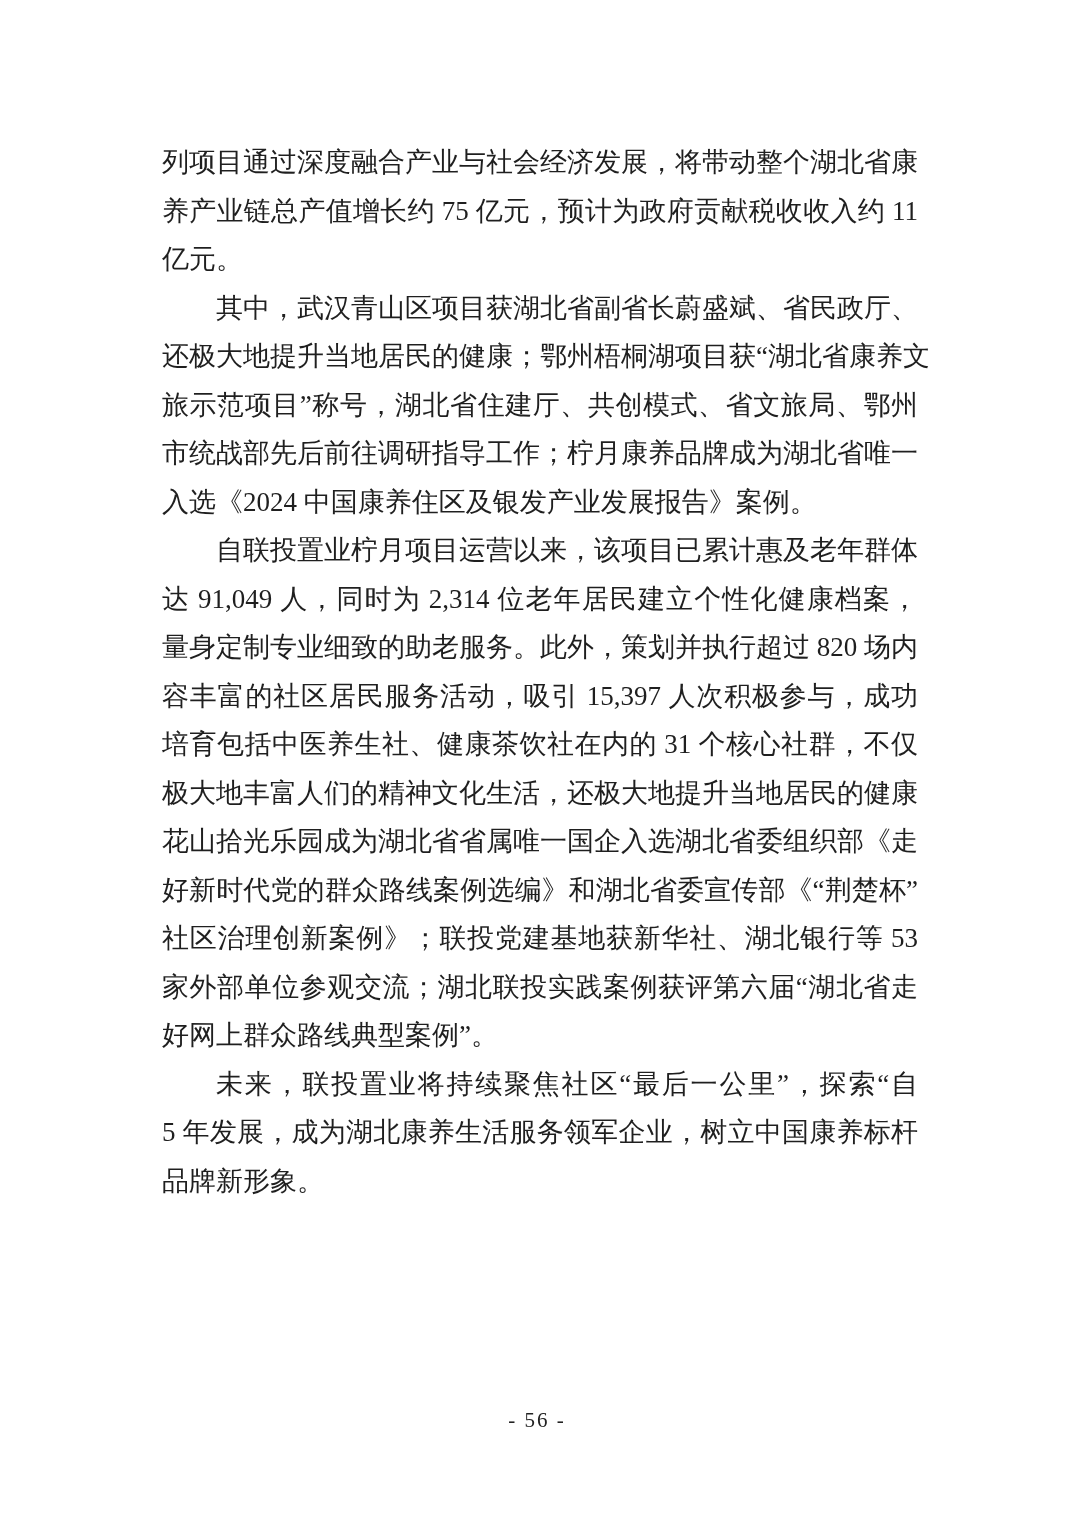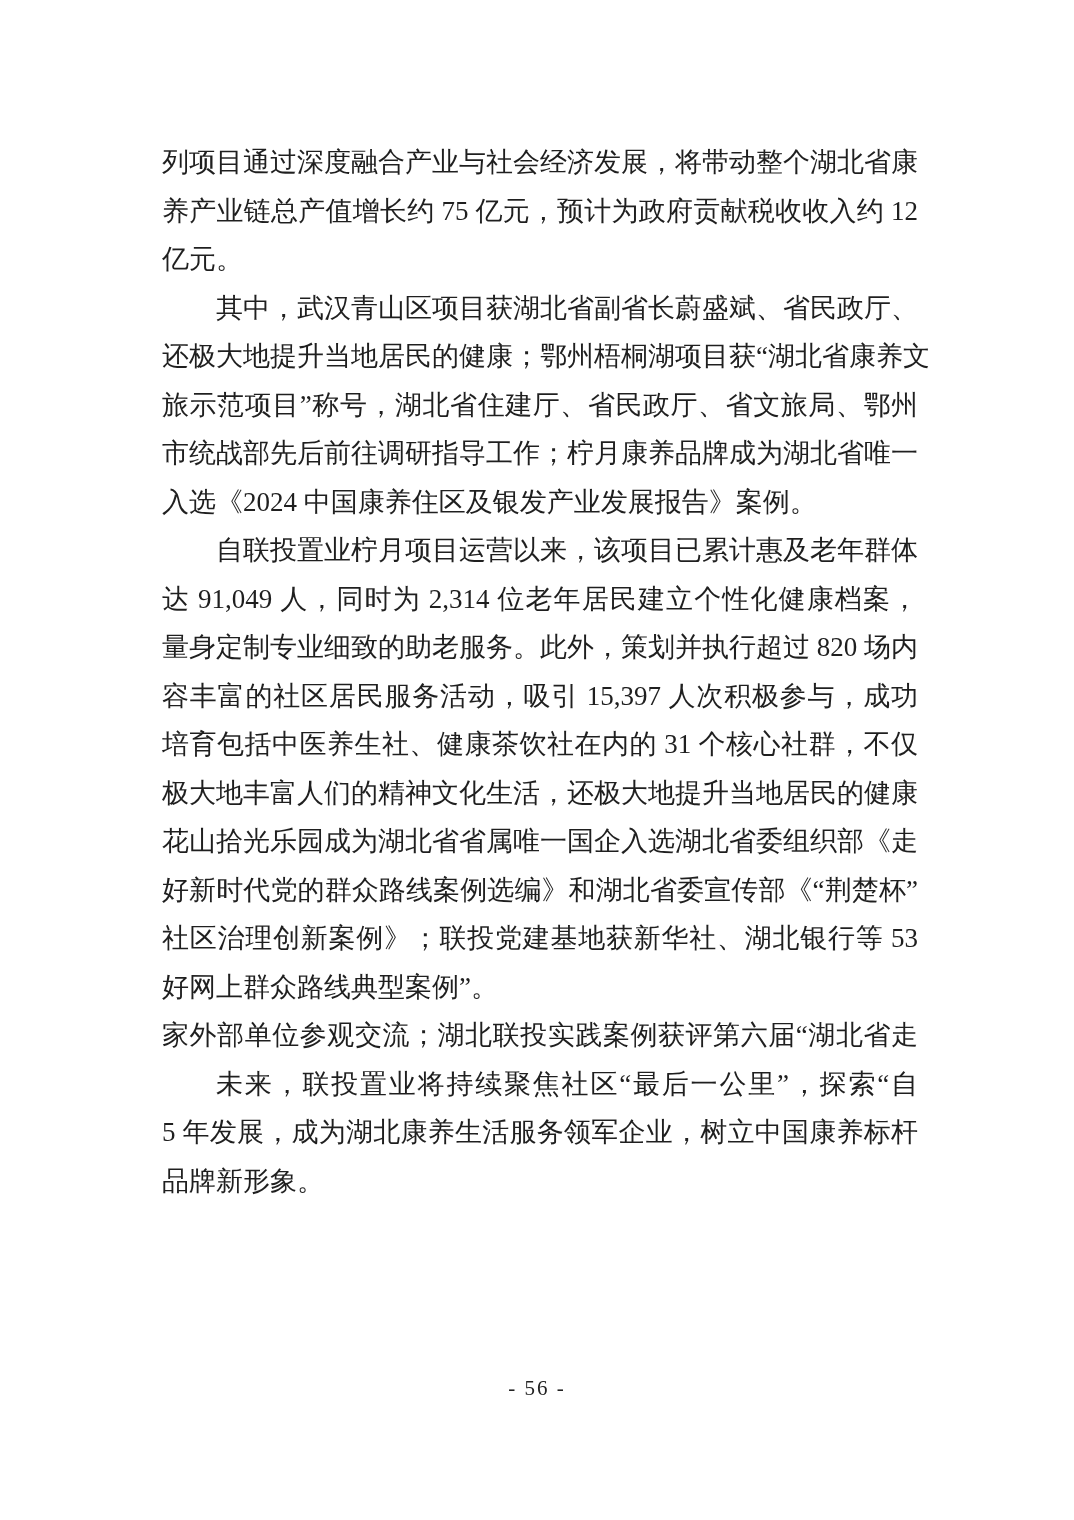--- a/index.html
+++ b/index.html
@@ -35,50 +35,50 @@
   }
   .text-line.para-end {
     text-align-last: left;
   }
   .text-line.indent {
     text-indent: 54px;
   }
   .page-footer {
     position: absolute;
     left: 0;
-    top: 1376px;
+    top: 1408px;
     width: 100%;
     text-align: center;
     font-size: 21px;
     letter-spacing: 2px;
     color: #222222;
   }
 </style>
 </head>
 <body>
 
 <div class="page">
   <div class="doc-body" id="doc-body">
       <div class="text-line">列项目通过深度融合产业与社会经济发展，将带动整个湖北省康</div>
-      <div class="text-line">养产业链总产值增长约 75 亿元，预计为政府贡献税收收入约 12</div>
+      <div class="text-line">养产业链总产值增长约 75 亿元，预计为政府贡献税收收入约 11</div>
       <div class="text-line para-end">亿元。</div>
       <div class="text-line indent">其中，武汉青山区项目获湖北省副省长蔚盛斌、省民政厅、</div>
       <div class="text-line">还极大地提升当地居民的健康；鄂州梧桐湖项目获“湖北省康养文</div>
-      <div class="text-line">旅示范项目”称号，湖北省住建厅、省民政厅、省文旅局、鄂州</div>
+      <div class="text-line">旅示范项目”称号，湖北省住建厅、共创模式、省文旅局、鄂州</div>
       <div class="text-line">市统战部先后前往调研指导工作；柠月康养品牌成为湖北省唯一</div>
       <div class="text-line para-end">入选《2024 中国康养住区及银发产业发展报告》案例。</div>
       <div class="text-line indent">自联投置业柠月项目运营以来，该项目已累计惠及老年群体</div>
       <div class="text-line">达 91,049 人，同时为 2,314 位老年居民建立个性化健康档案，</div>
       <div class="text-line">量身定制专业细致的助老服务。此外，策划并执行超过 820 场内</div>
       <div class="text-line">容丰富的社区居民服务活动，吸引 15,397 人次积极参与，成功</div>
       <div class="text-line">培育包括中医养生社、健康茶饮社在内的 31 个核心社群，不仅</div>
       <div class="text-line">极大地丰富人们的精神文化生活，还极大地提升当地居民的健康</div>
       <div class="text-line">花山拾光乐园成为湖北省省属唯一国企入选湖北省委组织部《走</div>
       <div class="text-line">好新时代党的群众路线案例选编》和湖北省委宣传部《“荆楚杯”</div>
       <div class="text-line">社区治理创新案例》；联投党建基地获新华社、湖北银行等 53</div>
+      <div class="text-line">家外部单位参观交流；湖北联投实践案例获评第六届“湖北省走</div>
       <div class="text-line para-end">好网上群众路线典型案例”。</div>
-      <div class="text-line">家外部单位参观交流；湖北联投实践案例获评第六届“湖北省走</div>
       <div class="text-line indent">未来，联投置业将持续聚焦社区“最后一公里”，探索“自</div>
       <div class="text-line">5 年发展，成为湖北康养生活服务领军企业，树立中国康养标杆</div>
       <div class="text-line para-end">品牌新形象。</div>
     </div>
   <div class="page-footer">- 56 -</div>
 </div>
 
 </body></html>

